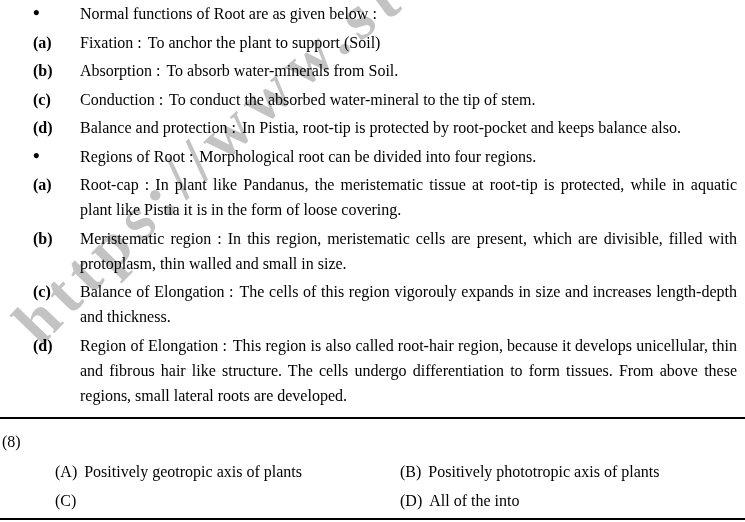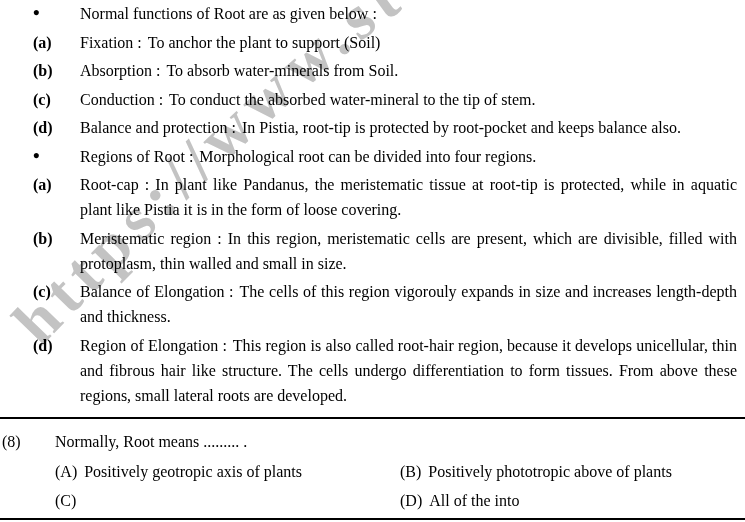--- a/index.html
+++ b/index.html
@@ -104,30 +104,29 @@
       <span class="txt"><span class="seg">Region of Elongation :</span><span>This region is also called root-hair region, because it develops unicellular, thin and fibrous hair like structure. The cells undergo differentiation to form tissues. From above these regions, small lateral roots are developed.</span></span>
     </div>
 
   </div>
 
   <div class="rule rule-top"></div>
 
   <div class="question">
     <div class="q-line">
       <span class="q-num">(8)</span>
-      <span class="q-text">Normally, Root means ......... .</span>
     </div>
     <div class="opt-row">
       <span class="opt opt-a">
         <span class="ol">(A)</span>
         <span>Positively geotropic axis of plants</span>
       </span>
       <span class="opt opt-b">
         <span class="ol">(B)</span>
-        <span>Positively phototropic above of plants</span>
+        <span>Positively phototropic axis of plants</span>
       </span>
     </div>
     <div class="opt-row">
       <span class="opt opt-a">
         <span class="ol">(C)</span>
       </span>
       <span class="opt opt-b">
         <span class="ol">(D)</span>
         <span>All of the into</span>
       </span>

